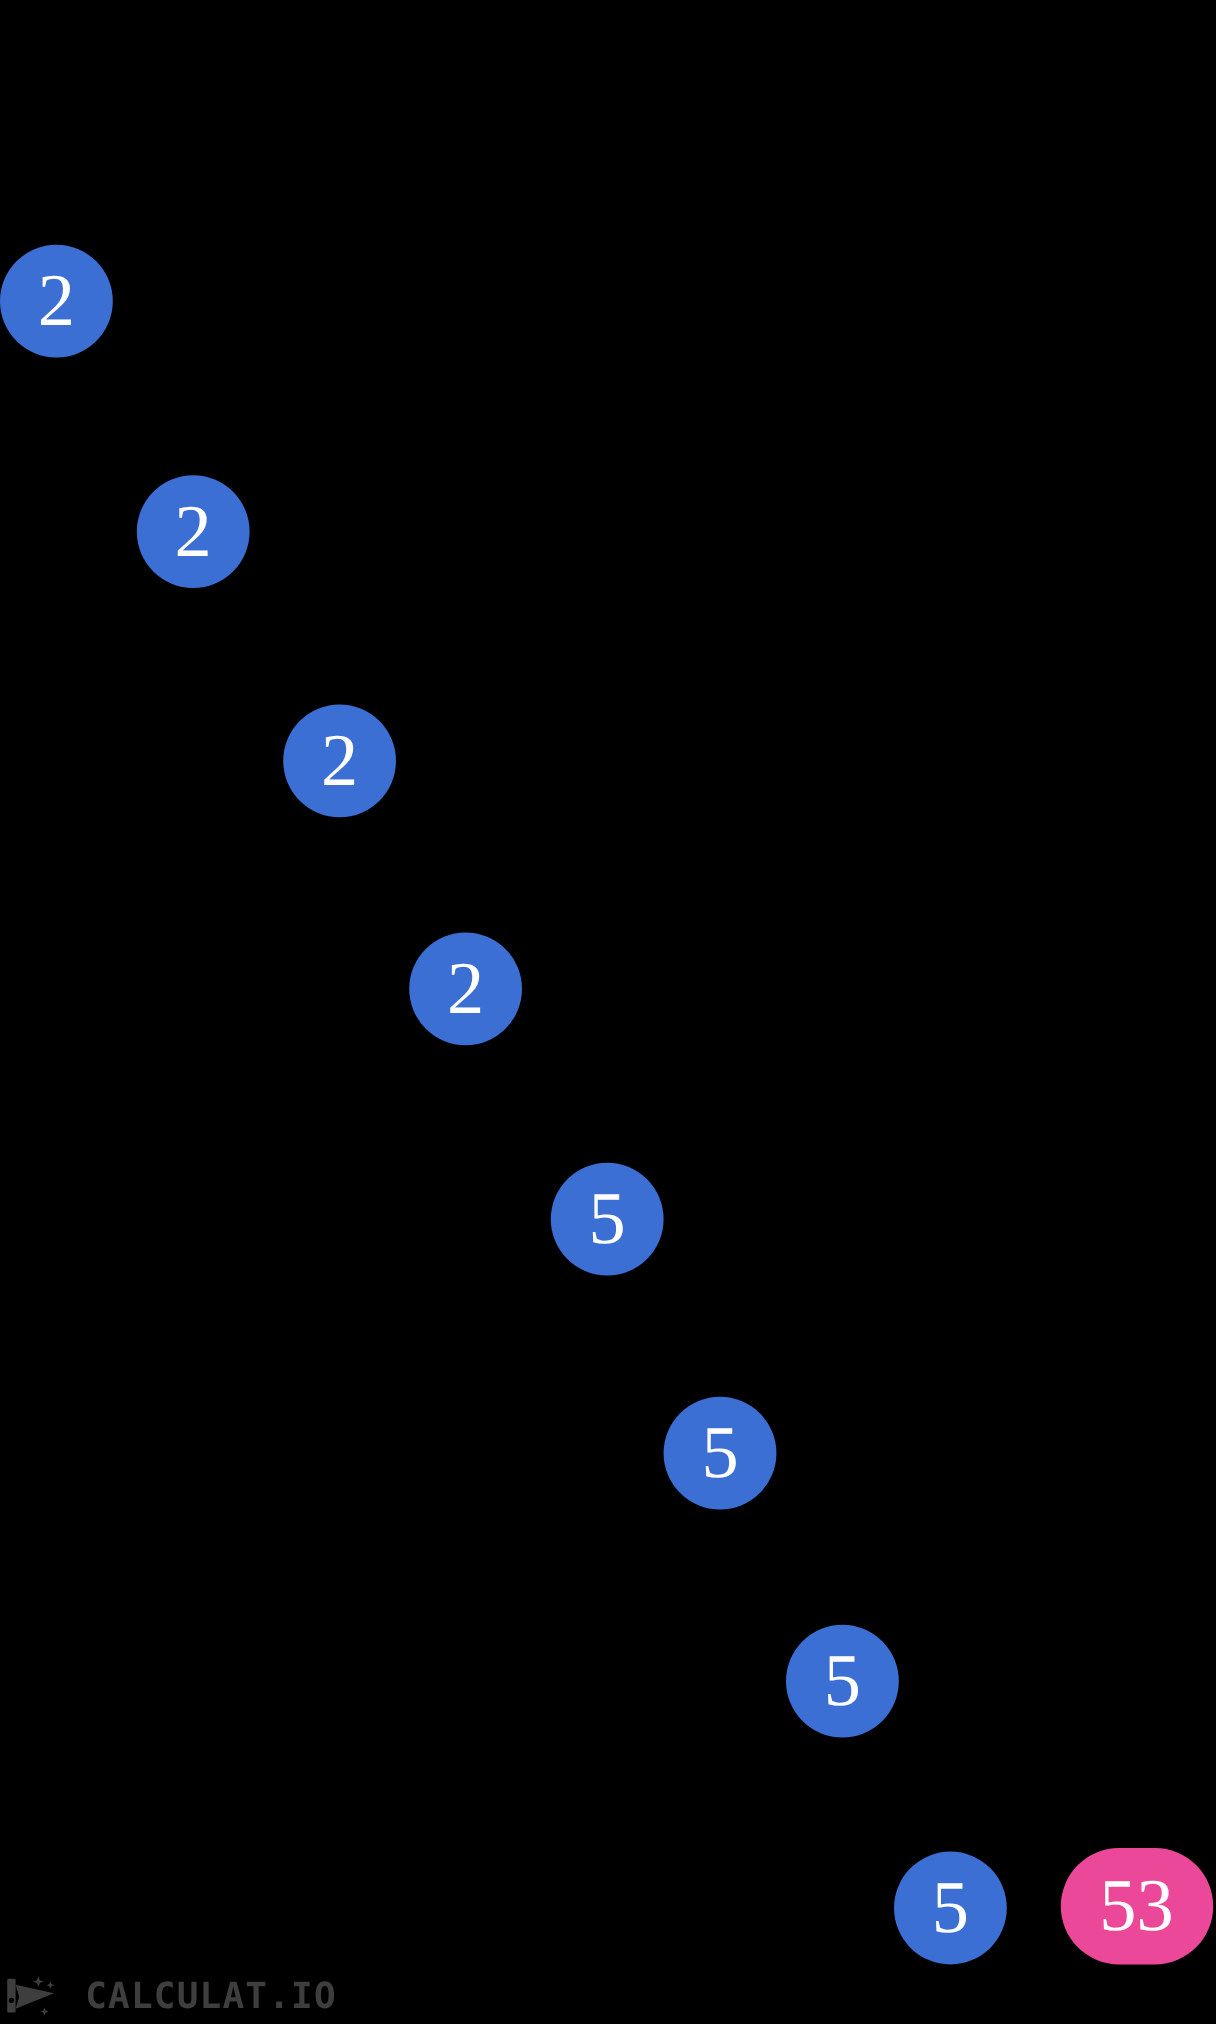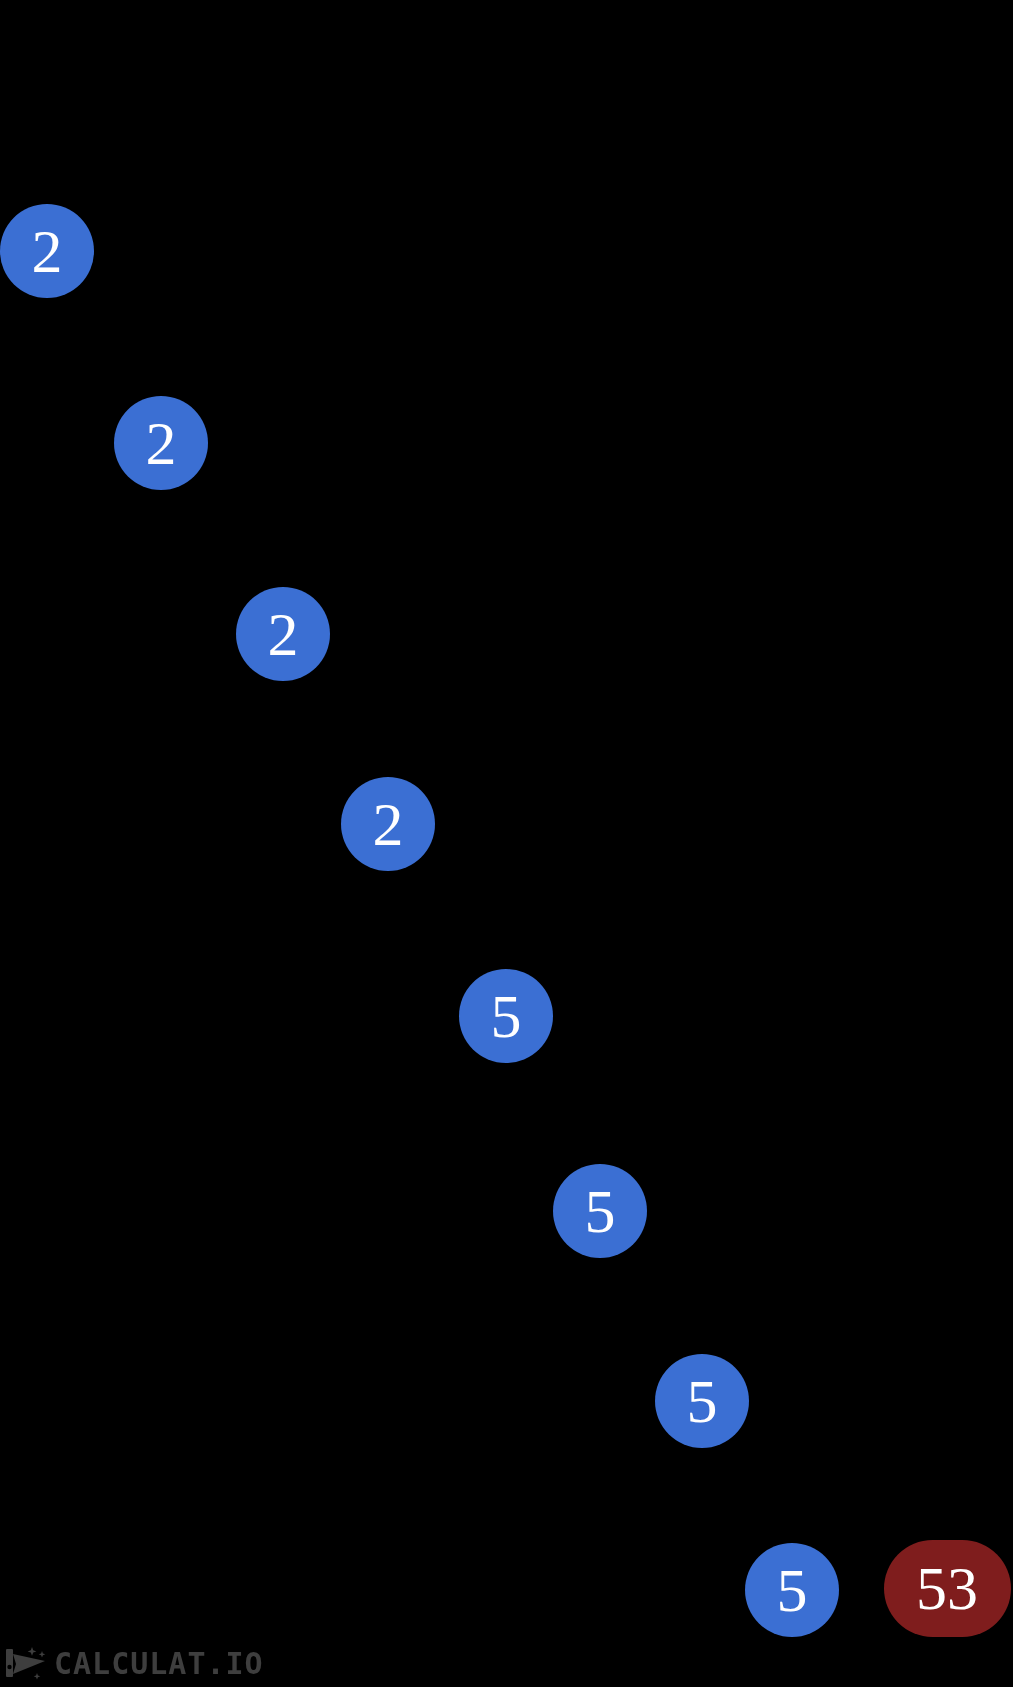--- a/index.html
+++ b/index.html
@@ -26,21 +26,21 @@
     line-height: 1;
     font-weight: 400;
     user-select: none;
   }
   .logo {
     position: absolute;
     left: 4px;
     bottom: 4px;
     display: flex;
     align-items: center;
-    gap: 4px;
+    gap: 21px;
   }
   .logo-text {
     font-family: "DejaVu Sans Mono", monospace;
     font-weight: bold;
     font-size: 30px;
     letter-spacing: 1px;
     line-height: 1;
   }
 </style>
 </head>
@@ -50,21 +50,21 @@
 
   <div id="tree-nodes">
       <div class="node" style="width: 94px; height: 94px; left: 0px; top: 204px; background: rgb(59, 111, 211); color: rgb(255, 255, 255);">2</div>
       <div class="node" style="width: 94px; height: 94px; left: 114px; top: 396px; background: rgb(59, 111, 211); color: rgb(255, 255, 255);">2</div>
       <div class="node" style="width: 94px; height: 94px; left: 236px; top: 587px; background: rgb(59, 111, 211); color: rgb(255, 255, 255);">2</div>
       <div class="node" style="width: 94px; height: 94px; left: 341px; top: 777px; background: rgb(59, 111, 211); color: rgb(255, 255, 255);">2</div>
       <div class="node" style="width: 94px; height: 94px; left: 459px; top: 969px; background: rgb(59, 111, 211); color: rgb(255, 255, 255);">5</div>
       <div class="node" style="width: 94px; height: 94px; left: 553px; top: 1164px; background: rgb(59, 111, 211); color: rgb(255, 255, 255);">5</div>
       <div class="node" style="width: 94px; height: 94px; left: 655px; top: 1354px; background: rgb(59, 111, 211); color: rgb(255, 255, 255);">5</div>
       <div class="node" style="width: 94px; height: 94px; left: 745px; top: 1543px; background: rgb(59, 111, 211); color: rgb(255, 255, 255);">5</div>
-      <div class="node" style="width: 127px; height: 97px; left: 883.5px; top: 1539.5px; background: #7f1d1d; color: rgb(255, 255, 255);">53</div>
+      <div class="node" style="width: 127px; height: 97px; left: 883.5px; top: 1539.5px; background: #ec4899; color: rgb(255, 255, 255);">53</div>
     </div>
 
   <div class="logo">
     <span style="display:inline-flex;">
       <svg width="46" height="38" viewBox="0 0 46 38" xmlns="http://www.w3.org/2000/svg">
         <g id="logo-icon-shapes" fill="#3E3E3E">
           <rect x="2" y="4" width="7" height="28" rx="1"></rect>
           <path d="M9 9 L41 16 L9 29 L12 19 Z"></path>
           <circle cx="5.5" cy="22" r="2.2" fill="#000000"></circle>
           <path d="M28 2 l1.2 3.2 L32.4 6.4 l-3.2 1.2 L28 10.8 l-1.2-3.2 L23.6 6.4 l3.2-1.2 Z"></path>

